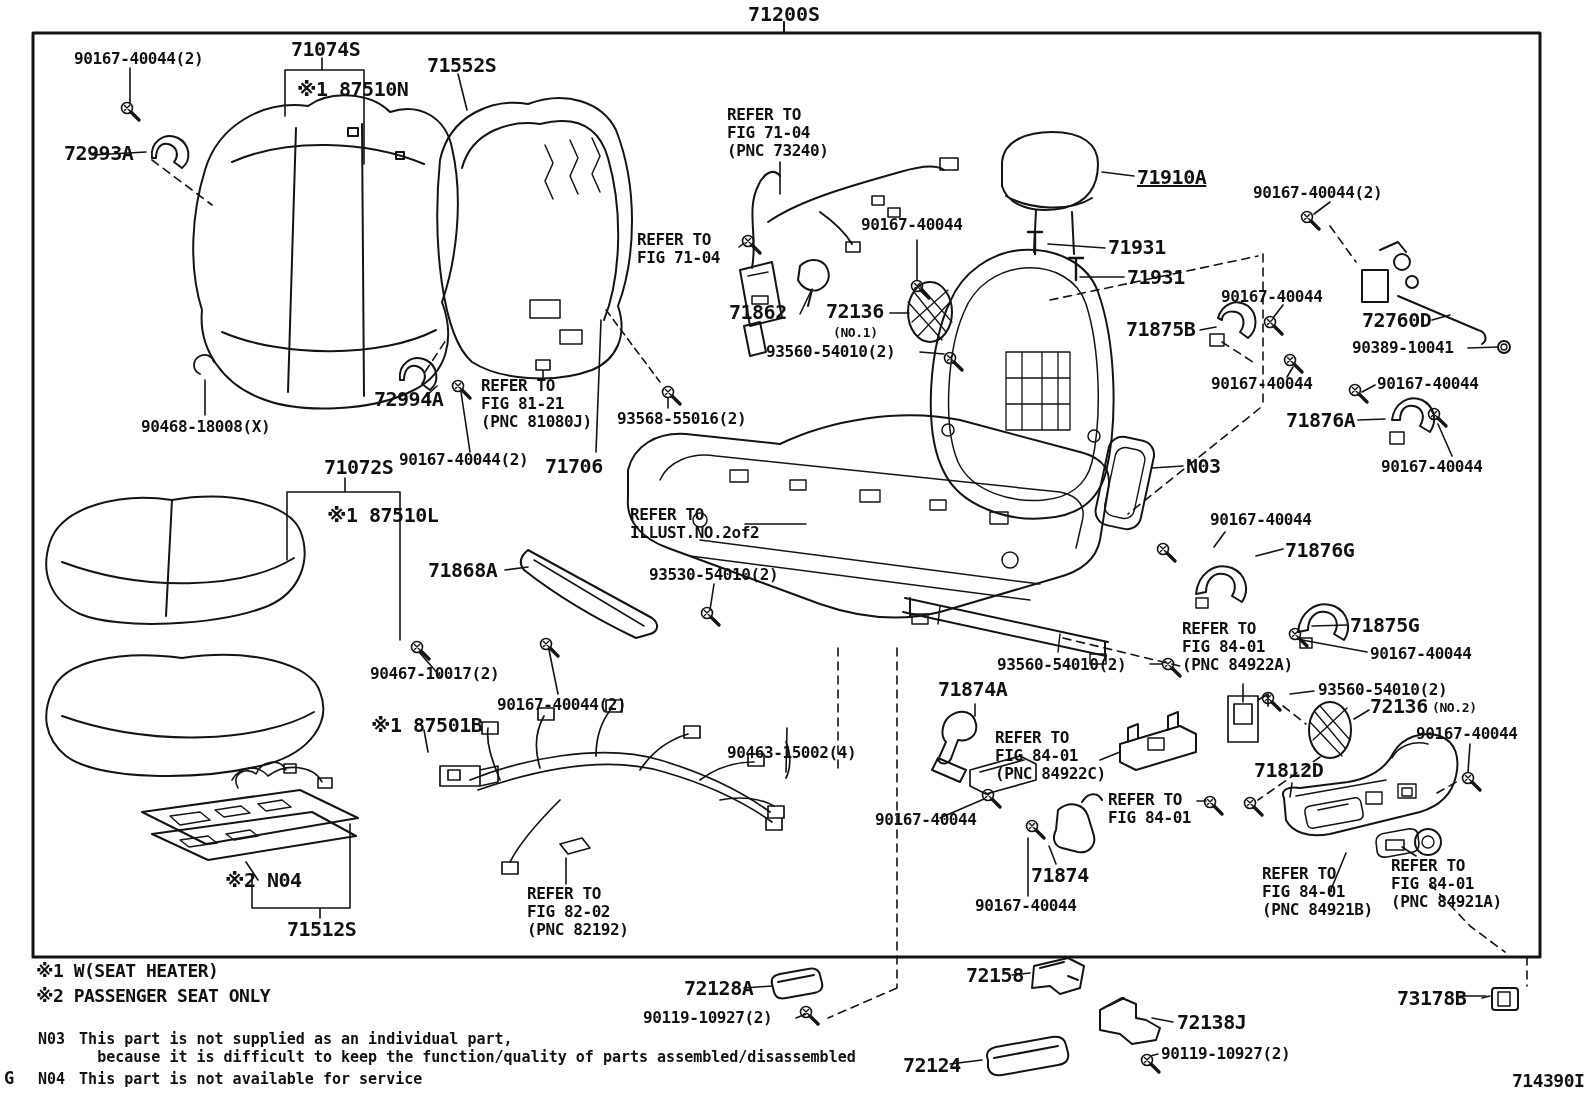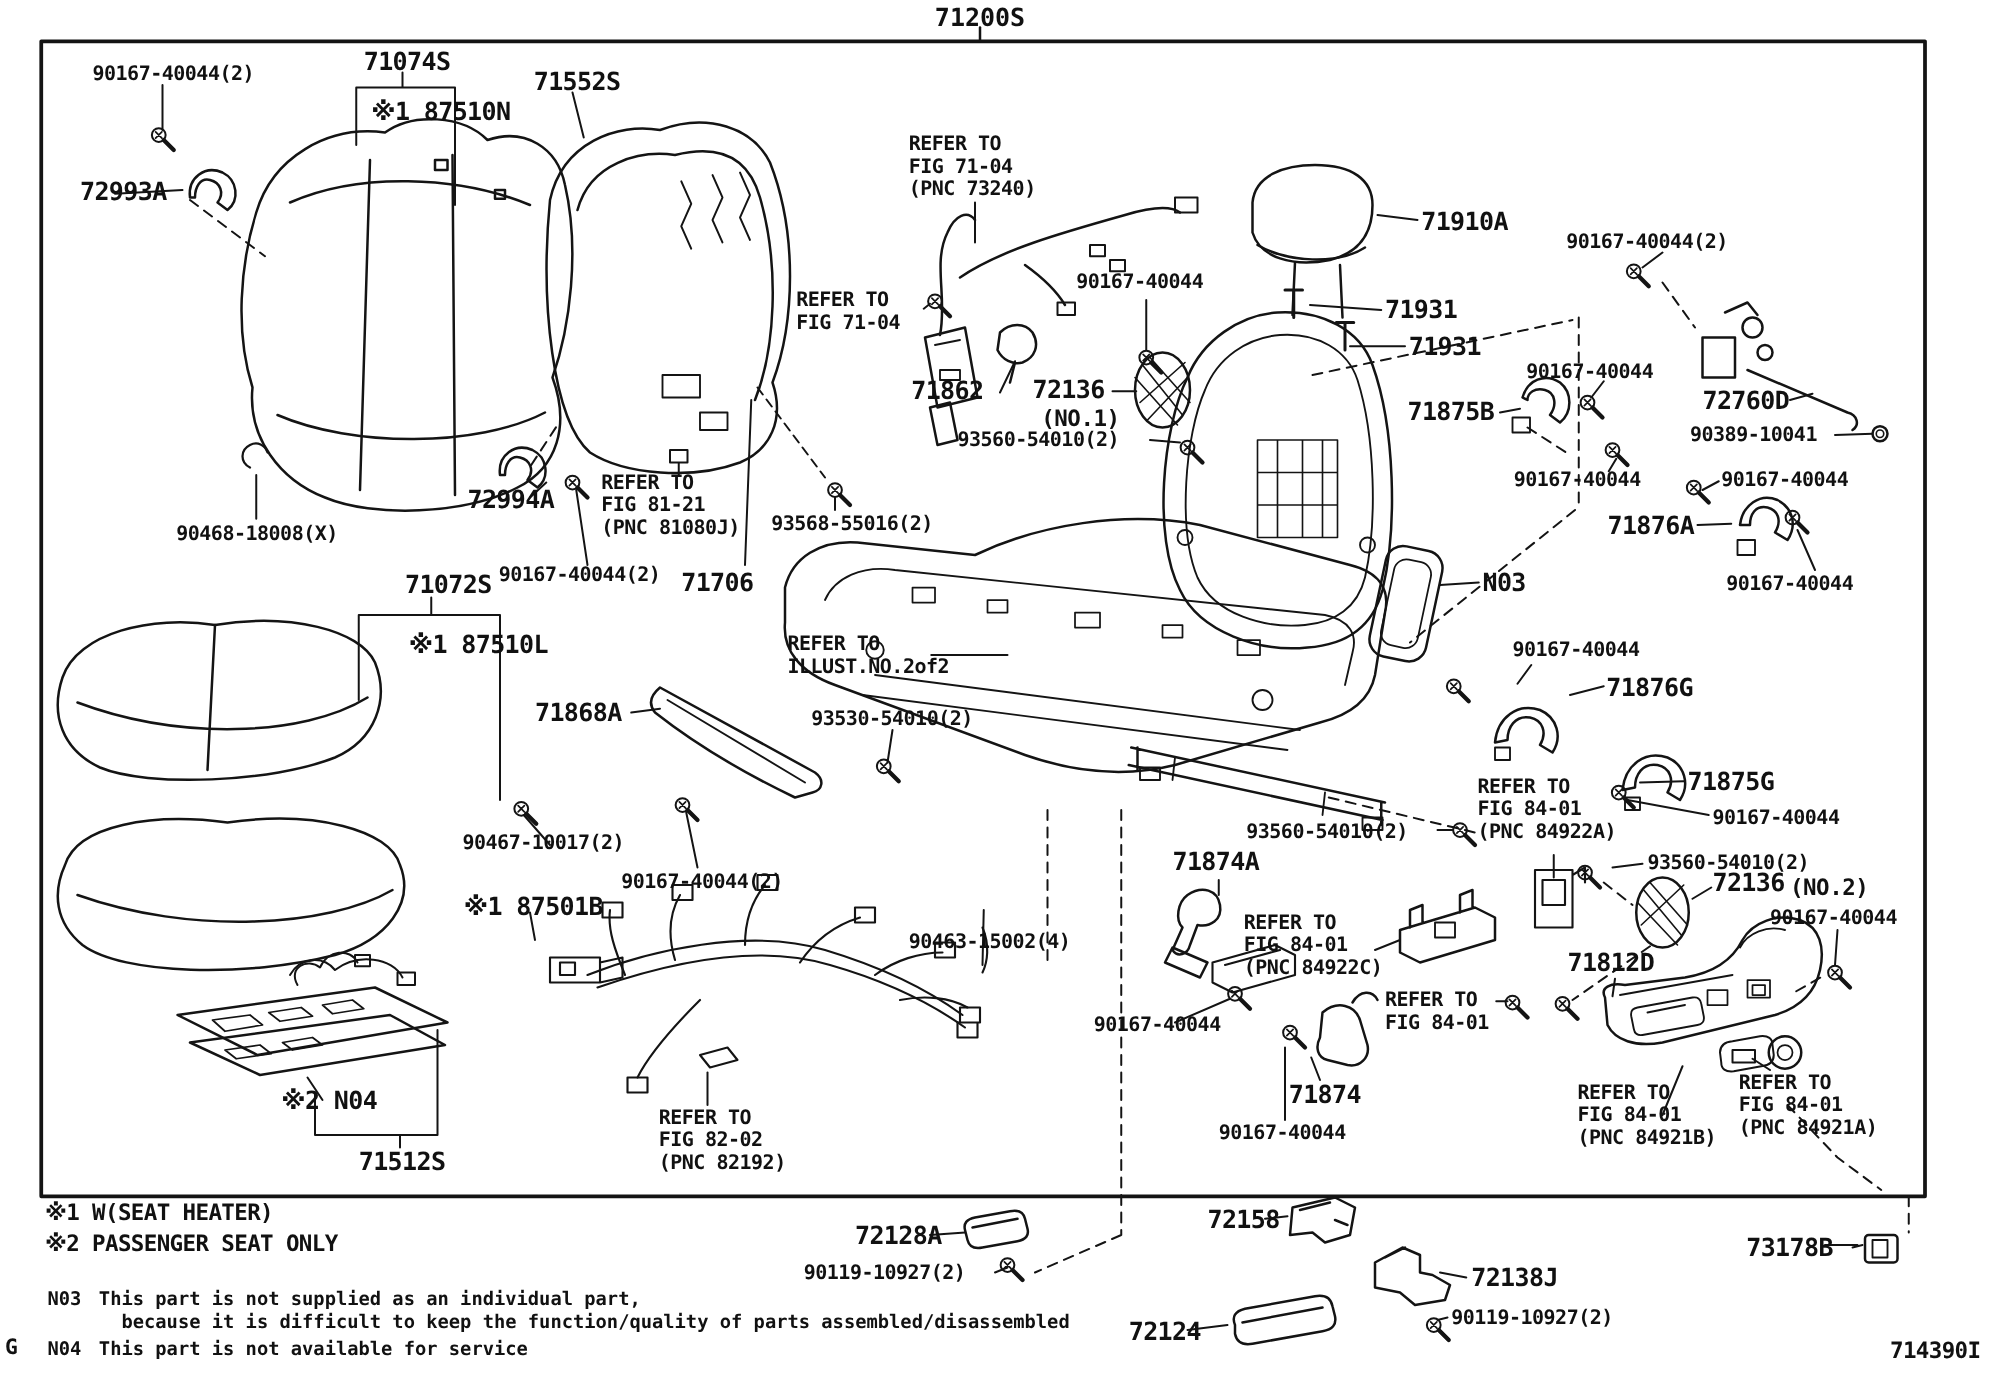--- a/index.html
+++ b/index.html
@@ -2,21 +2,21 @@
 <html><head>
 <meta charset="utf-8">
 <style>
   html,body{margin:0;padding:0;background:#fff;}
   #stage{position:relative;width:1592px;height:1099px;background:#fff;overflow:hidden;
          font-family:"DejaVu Sans Mono","DejaVu Sans",monospace;color:#111;}
   svg{position:absolute;left:0;top:0;}
   .lbl{position:absolute;font-weight:bold;font-size:16px;line-height:1.12;
        white-space:pre-line;letter-spacing:-0.4px;color:#111;}
   .lbl.lg{font-size:20px;letter-spacing:-0.5px;}
-  .lbl.sm{font-size:18px;}
+  .lbl.sm{font-size:13px;}
   #title-label{position:absolute;left:784px;top:2px;transform:translateX(-50%);
        font-weight:bold;font-size:20px;}
   .legend-line{position:absolute;left:36px;font-weight:bold;font-size:18px;letter-spacing:-0.5px;}
   .note-row{position:absolute;left:38px;font-weight:bold;font-size:15px;display:flex;gap:14px;}
   .note-code{flex:0 0 auto;}
   .note-text{white-space:pre-wrap;}
   #corner-letter{position:absolute;left:4px;top:1068px;font-weight:bold;font-size:17px;}
   #footer-code{position:absolute;left:1512px;top:1070px;font-weight:bold;font-size:18px;letter-spacing:-0.5px;}
 </style>
 </head>
@@ -270,21 +270,21 @@
       <div class="lbl" style="left: 727px; top: 106px;">REFER TO
 FIG 71-04
 (PNC 73240)</div>
       <div class="lbl" style="left: 637px; top: 231px;">REFER TO
 FIG 71-04</div>
       <div class="lbl" style="left: 861px; top: 216px;">90167-40044</div>
       <div class="lbl lg" style="left: 729px; top: 301px;">71862</div>
       <div class="lbl lg" style="left: 826px; top: 300px;">72136</div>
       <div class="lbl sm" style="left: 833px; top: 326px;">(NO.1)</div>
       <div class="lbl" style="left: 766px; top: 343px;">93560-54010(2)</div>
-      <div class="lbl lg" style="left: 1137px; top: 166px;">71910A</div>
+      <div class="lbl lg" style="left: 1137px; top: 166px; text-decoration: underline;">71910A</div>
       <div class="lbl" style="left: 1253px; top: 184px;">90167-40044(2)</div>
       <div class="lbl lg" style="left: 1108px; top: 236px;">71931</div>
       <div class="lbl lg" style="left: 1127px; top: 266px;">71931</div>
       <div class="lbl" style="left: 1221px; top: 288px;">90167-40044</div>
       <div class="lbl lg" style="left: 1126px; top: 318px;">71875B</div>
       <div class="lbl lg" style="left: 1362px; top: 309px;">72760D</div>
       <div class="lbl" style="left: 1352px; top: 339px;">90389-10041</div>
       <div class="lbl" style="left: 1211px; top: 375px;">90167-40044</div>
       <div class="lbl" style="left: 1377px; top: 375px;">90167-40044</div>
       <div class="lbl lg" style="left: 1286px; top: 409px;">71876A</div>

